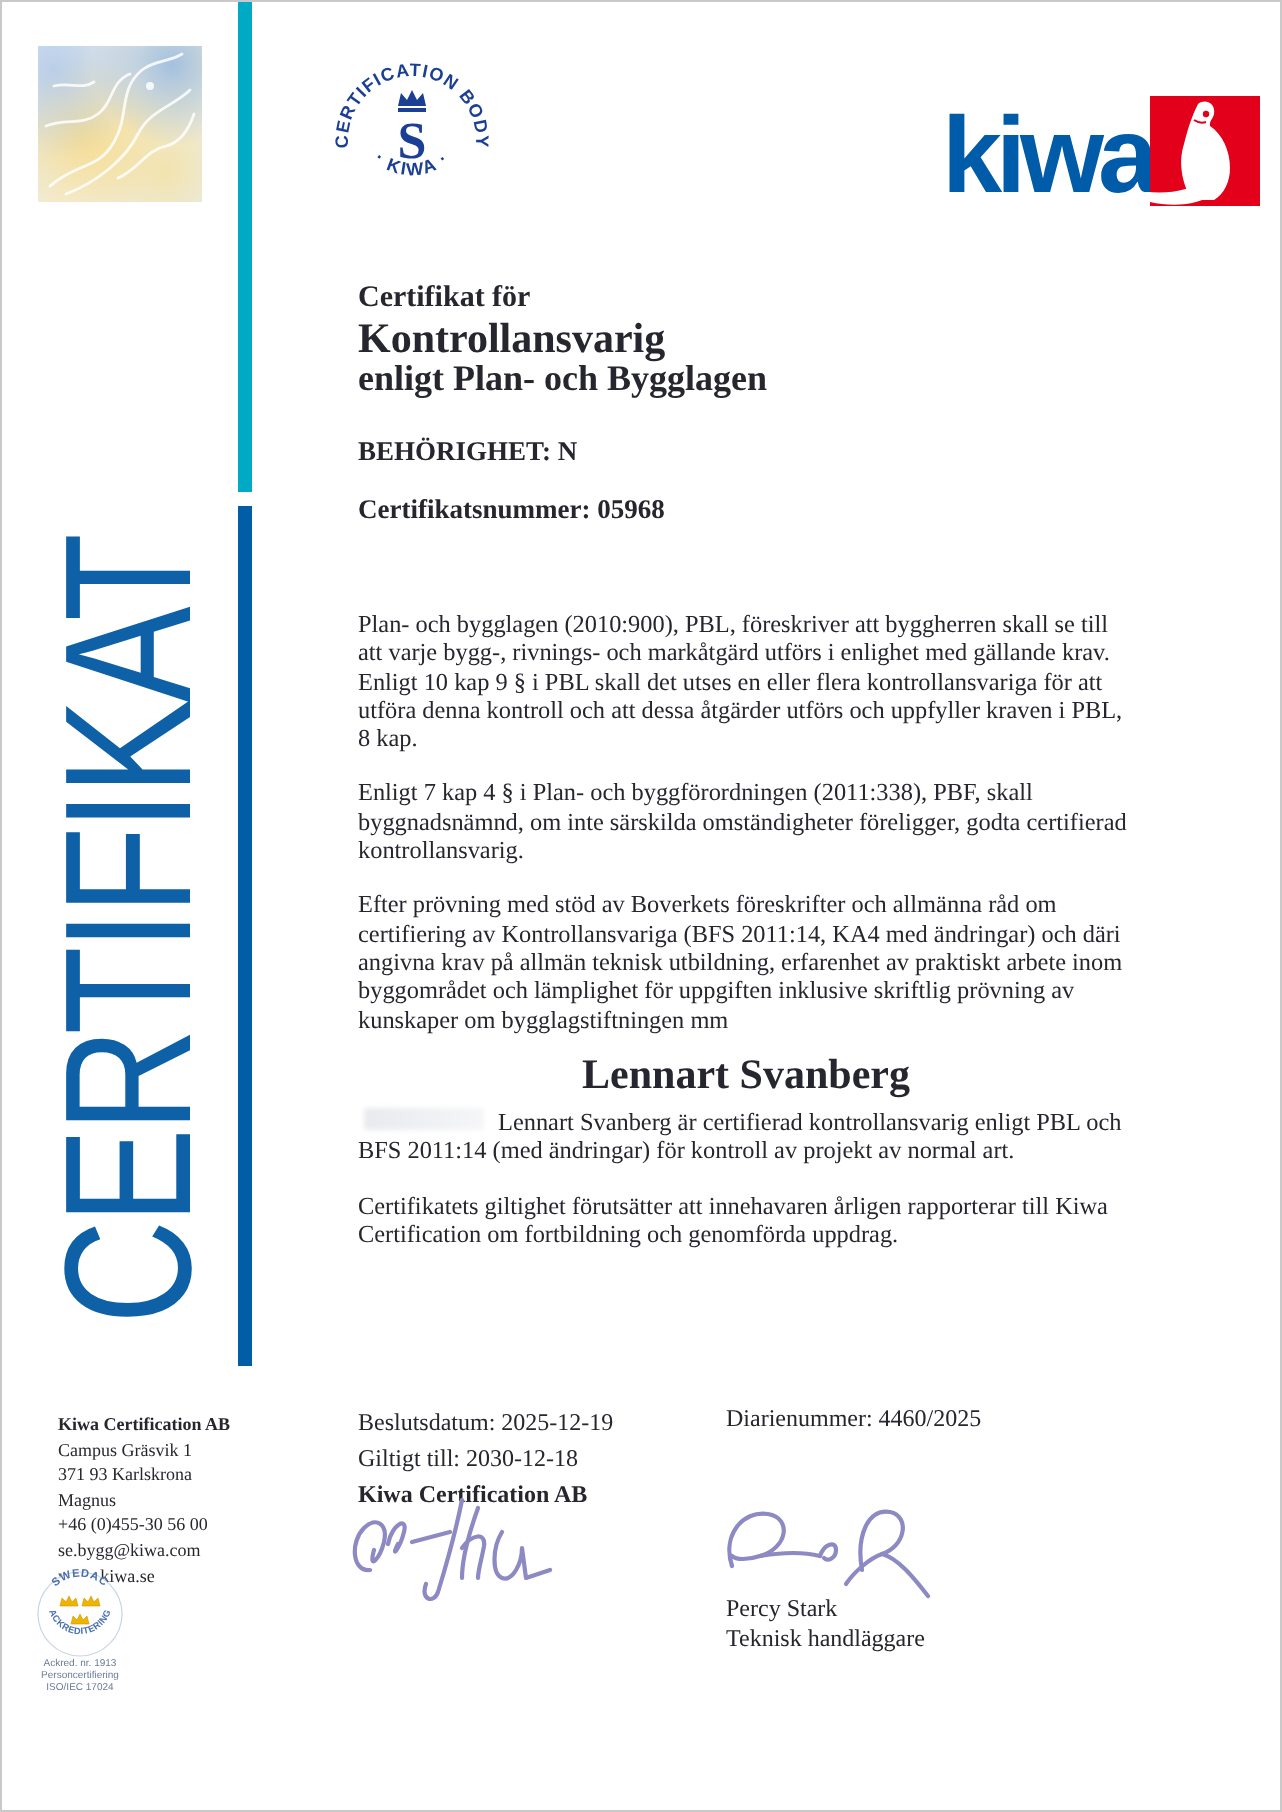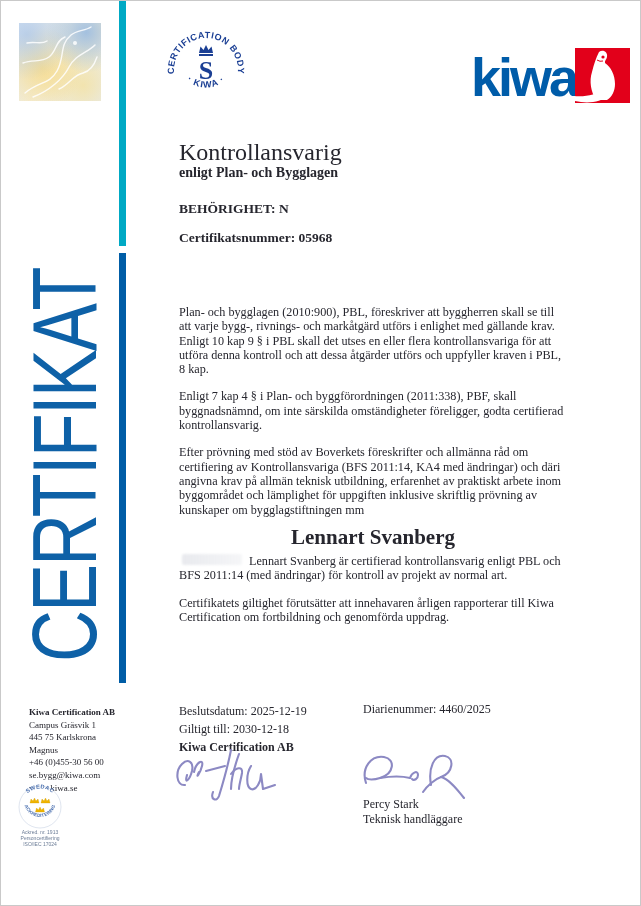--- a/index.html
+++ b/index.html
@@ -38,22 +38,22 @@
 
   
   .kiwa-logo{left:452px;top:45px;width:162px;height:62px;margin-left:18px;}
 
   
   .stamp{left:162px;top:22px;width:86px;height:86px;}
 
   
   .head-block{left:178px;top:140px;width:390px;}
   .head-1{font-size:15px;font-weight:bold;line-height:17px;}
-  .head-2{font-size:24px;font-weight:normal;line-height:23px;}
-  .head-3{font-size:14px;font-weight:bold;line-height:17px;}
+  .head-2{font-size:21px;font-weight:bold;line-height:23px;}
+  .head-3{font-size:18px;font-weight:bold;line-height:17px;}
   .behorighet{font-size:13.5px;font-weight:bold;margin-top:20px;}
   .certnr{font-size:13.5px;font-weight:bold;margin-top:13px;}
 
   
   .body-col{left:178px;top:304px;width:388px;font-size:12.2px;line-height:14.3px;}
   .body-col p{margin:0 0 13px 0;}
   .p-indent{text-indent:70px;}
   .meddelas{text-align:center;margin:16px 0 6px 0;}
   .holder-name{text-align:center;font-size:21px;font-weight:bold;margin:4px 0 10px 0;}
   .redact{
@@ -128,20 +128,21 @@
         <path fill="#ffffff" d="M137,50 c-7,6 -20,8 -33,5 c-6,-2 -8,-5 -1,-5 c11,1 23,-1 29,-7 c3,2 5,5 5,7 z"></path>
         <circle cx="132" cy="11" r="1.6" fill="#e2001a"></circle>
         <path d="M126,14 q3,2 6,1" stroke="#e2001a" stroke-width="1" fill="none"></path>
       </g>
     </svg>
   </div>
 
   <div class="abs cert-vertical">CERTIFIKAT</div>
 
   <div class="abs head-block">
+    <div class="head-1">Certifikat för</div>
     <div class="head-2">Kontrollansvarig</div>
     <div class="head-3">enligt Plan- och Bygglagen</div>
     <div class="behorighet">BEHÖRIGHET: N</div>
     <div class="certnr">Certifikatsnummer: 05968</div>
   </div>
 
   <div class="abs body-col">
     <p>Plan- och bygglagen (2010:900), PBL, föreskriver att byggherren skall se till att varje bygg-, rivnings- och markåtgärd utförs i enlighet med gällande krav. Enligt 10 kap 9 § i PBL skall det utses en eller flera kontrollansvariga för att utföra denna kontroll och att dessa åtgärder utförs och uppfyller kraven i PBL, 8 kap.</p>
     <p>Enligt 7 kap 4 § i Plan- och byggförordningen (2011:338), PBF, skall byggnadsnämnd, om inte särskilda omständigheter föreligger, godta certifierad kontrollansvarig.</p>
     <p>Efter prövning med stöd av Boverkets föreskrifter och allmänna råd om certifiering av Kontrollansvariga (BFS 2011:14, KA4 med ändringar) och däri angivna krav på allmän teknisk utbildning, erfarenhet av praktiskt arbete inom byggområdet och lämplighet för uppgiften inklusive skriftlig prövning av kunskaper om bygglagstiftningen mm</p>
@@ -149,21 +150,21 @@
     <div style="position:relative;">
       <div class="redact" style="top:0px;"></div>
       <p class="p-indent">Lennart Svanberg är certifierad kontrollansvarig enligt PBL och BFS 2011:14 (med ändringar) för kontroll av projekt av normal art.</p>
     </div>
     <p>Certifikatets giltighet förutsätter att innehavaren årligen rapporterar till Kiwa Certification om fortbildning och genomförda uppdrag.</p>
   </div>
 
   <div class="abs f-left">
     <div class="co-name">Kiwa Certification AB</div>
     <div>Campus Gräsvik 1</div>
-    <div>445 75 Karlskrona</div>
+    <div>371 93 Karlskrona</div>
     <div>Magnus</div>
     <div>+46 (0)455-30 56 00</div>
     <div>se.bygg@kiwa.com</div>
     <div>www.kiwa.se</div>
   </div>
 
   <div class="abs swedac">
     <svg width="46" height="46" viewBox="0 0 46 46">
       <defs>
         <path id="swTop" d="M 6,26 A 17.5,17.5 0 1 1 40,26"></path>

